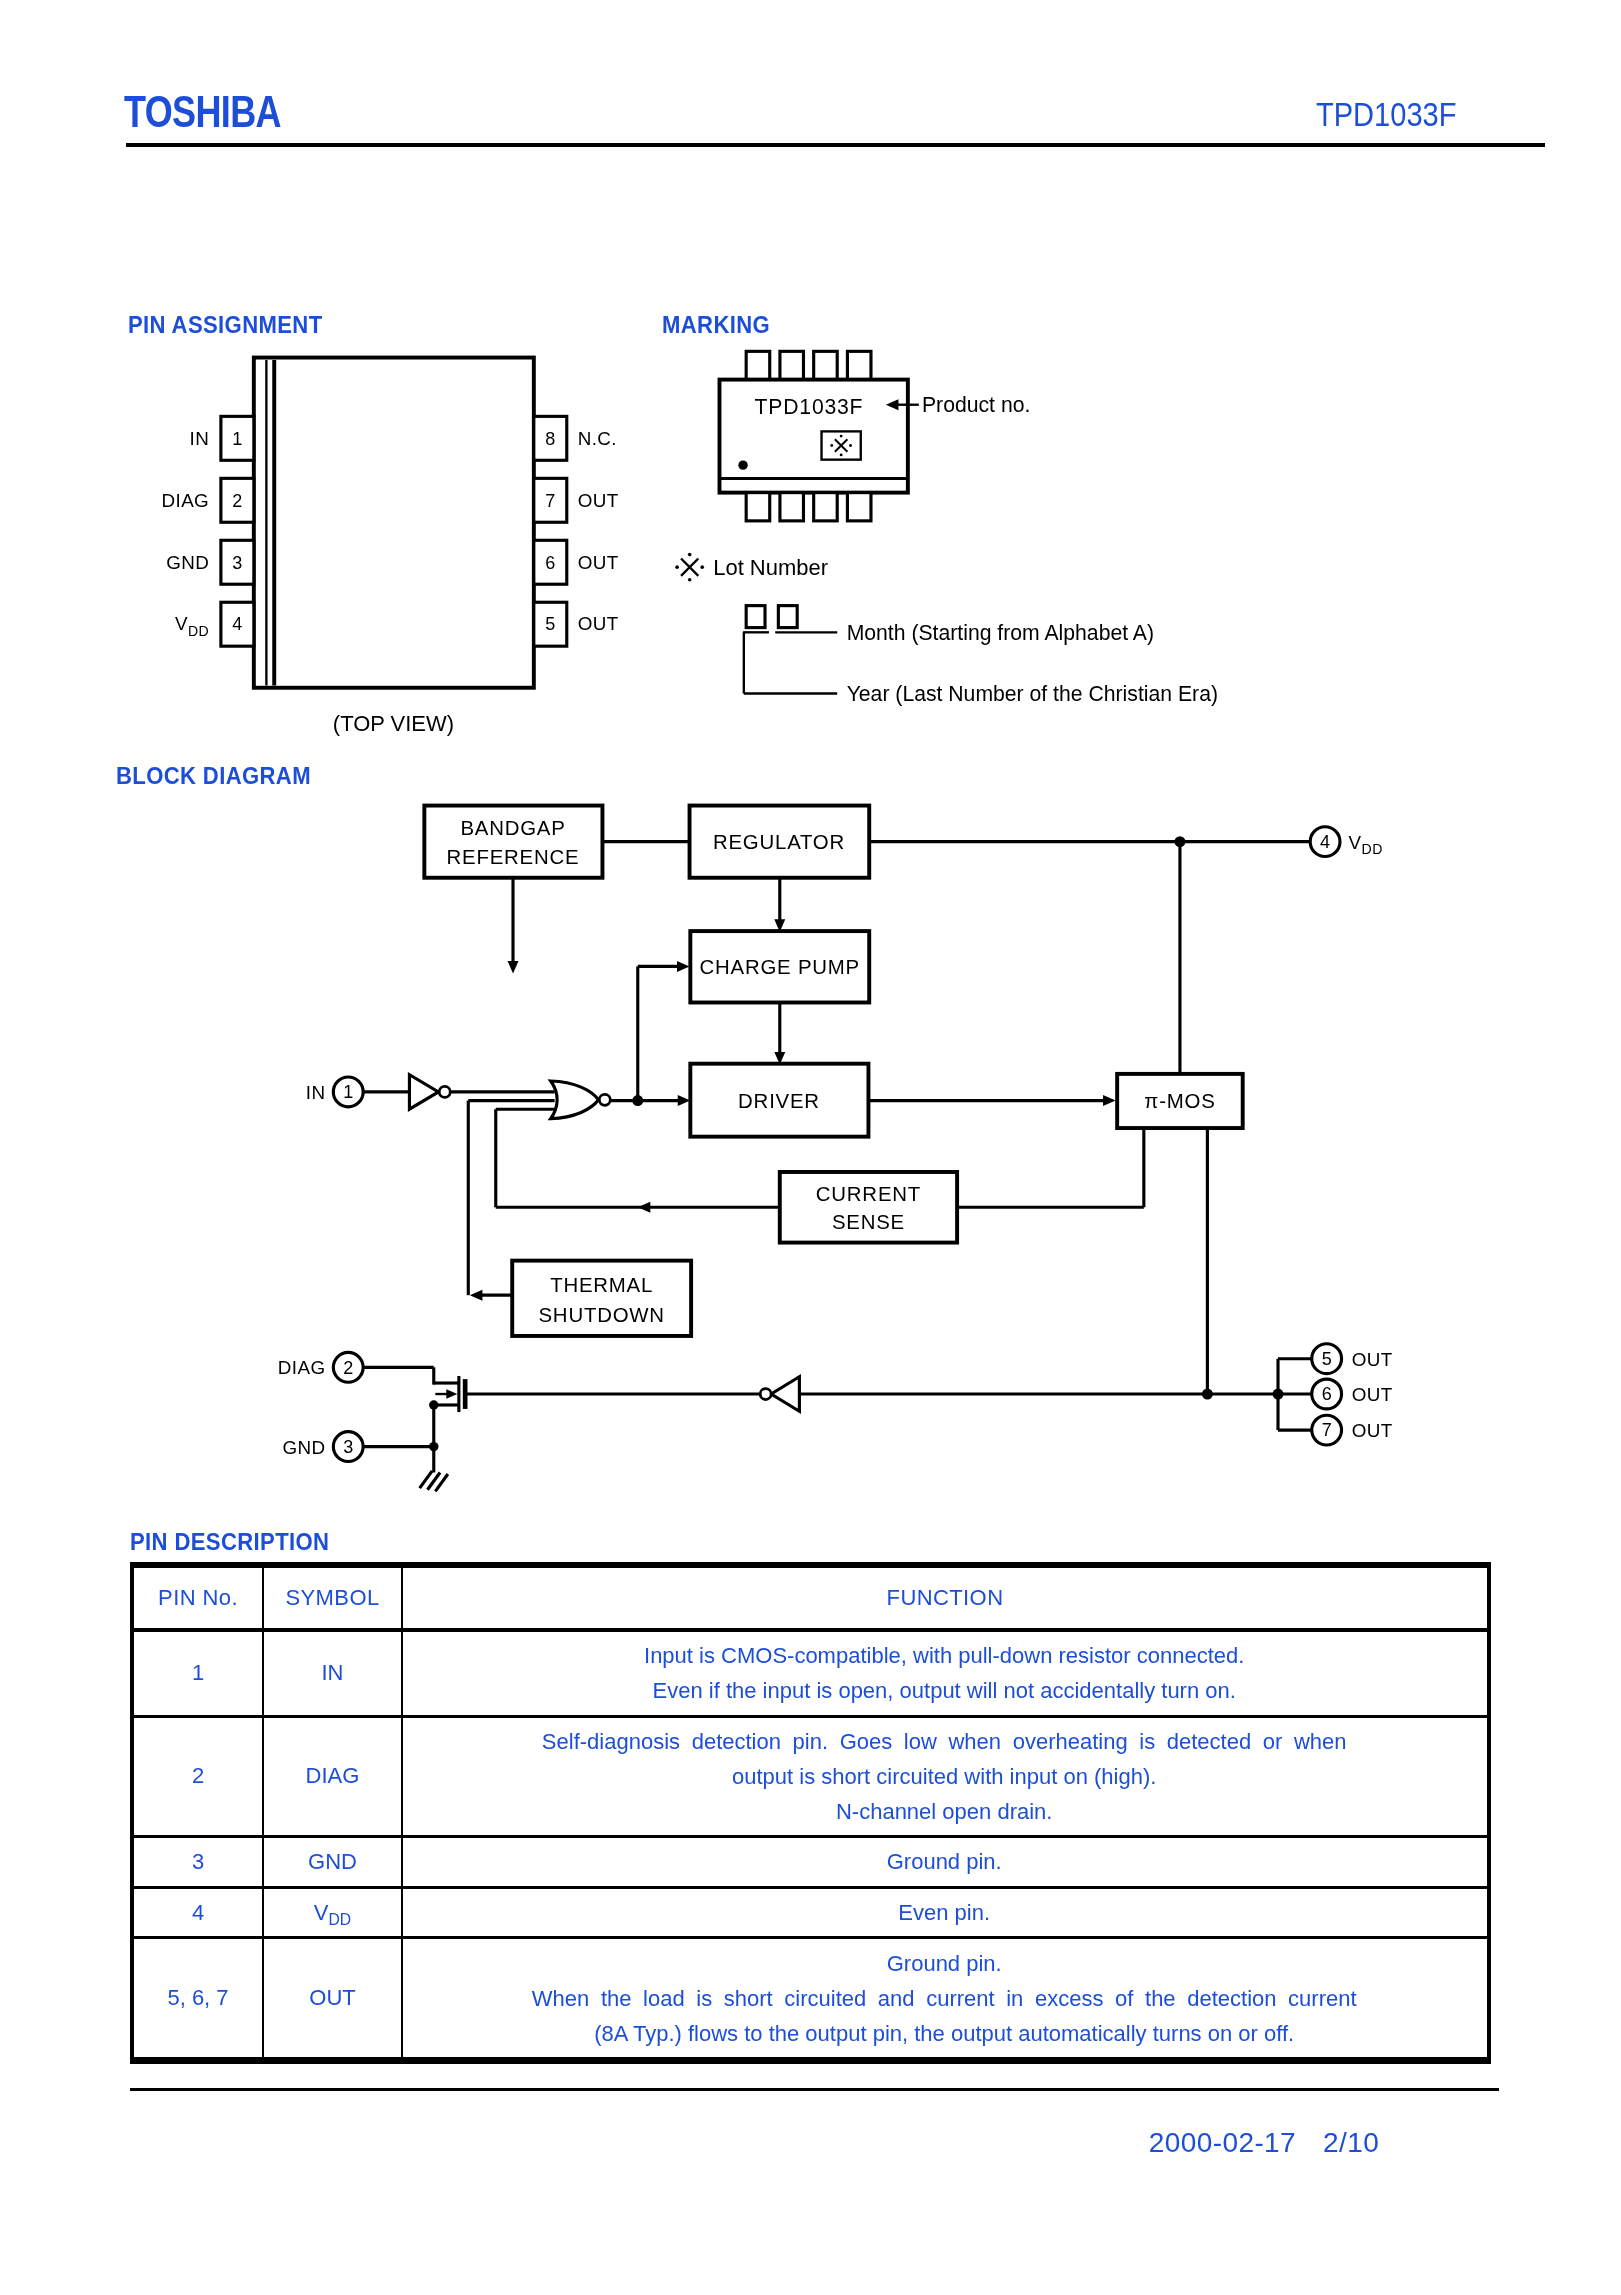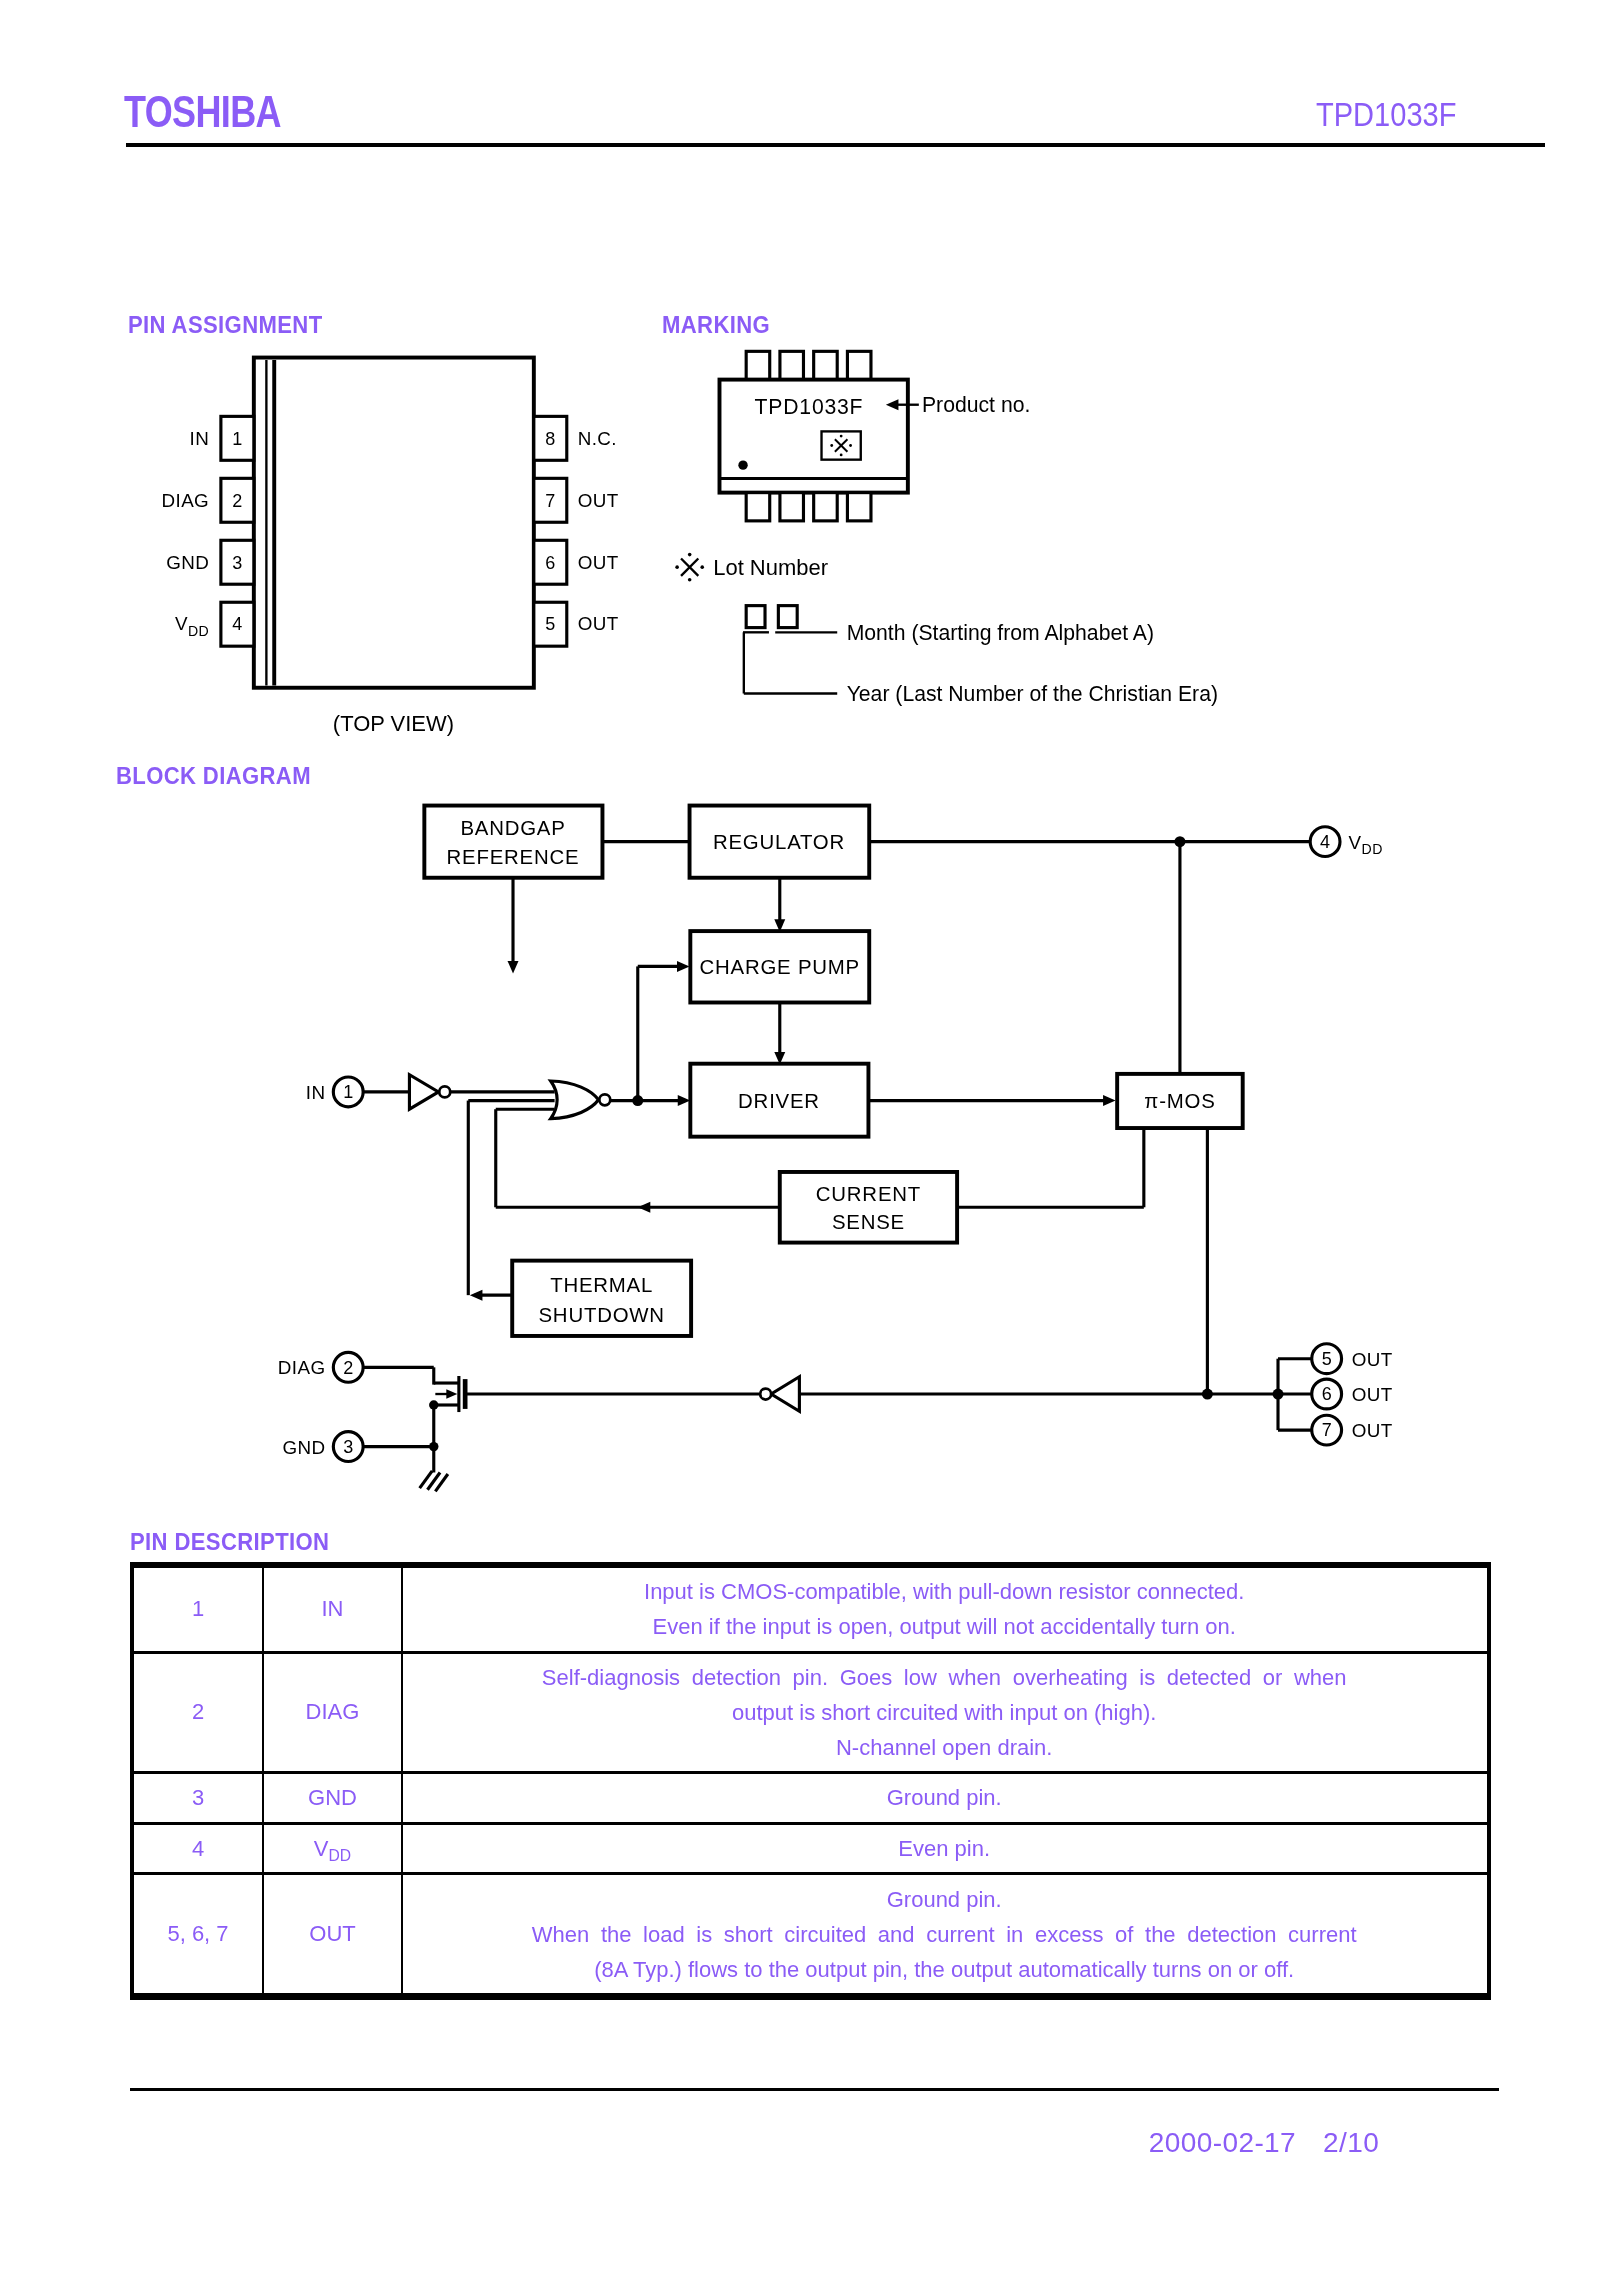--- a/index.html
+++ b/index.html
@@ -1,18 +1,18 @@
 <!DOCTYPE html>
 <html style="font-size:12.6px"><head>
 <meta charset="utf-8">
 <style>
   html,body{margin:0;padding:0;background:#e8e8e8;}
   #page{
     position:relative;width:1622px;height:2295px;background:#ffffff;
-    font-family:"Liberation Sans",sans-serif;color:#8b5cf6;overflow:hidden;
+    font-family:"Liberation Sans",sans-serif;color:#1d4ed8;overflow:hidden;
   }
   .abs{position:absolute;}
   .heading{font-size:24px;font-weight:700;transform:scaleX(0.92);transform-origin:left center;white-space:nowrap;letter-spacing:0.4px;}
   #brand{left:124px;top:86px;font-size:45px;font-weight:800;transform:scaleX(0.80);transform-origin:left center;letter-spacing:-0.8px;}
   #partno{left:1316px;top:96px;font-size:33px;font-weight:400;transform:scaleX(0.88);transform-origin:left center;letter-spacing:0px;}
   .rule{background:#000;}
   svg{position:absolute;overflow:visible;}
   svg text{font-family:"Liberation Sans",sans-serif;fill:#000;}
   .ln{stroke:#000;stroke-width:4;fill:none;}
   .ln3{stroke:#000;stroke-width:3;fill:none;}
@@ -305,20 +305,25 @@
     </g>
   </svg>
 
   <table id="pintable">
     <colgroup>
         <col style="width:131px">
         <col style="width:139px">
         <col>
       </colgroup>
     <tbody>
+        <tr class="hdr">
+      <th>PIN No.</th>
+      <th>SYMBOL</th>
+      <th>FUNCTION</th>
+    </tr>
     <tr style="height:69px;">
       <td class="c">1</td>
       <td class="c">IN</td>
       <td class="fn">
         <div>Input is CMOS-compatible, with pull-down resistor connected.</div>
         <div>Even if the input is open, output will not accidentally turn on.</div>
       </td>
     </tr>
     <tr style="height:110px;">
       <td class="c">2</td>

